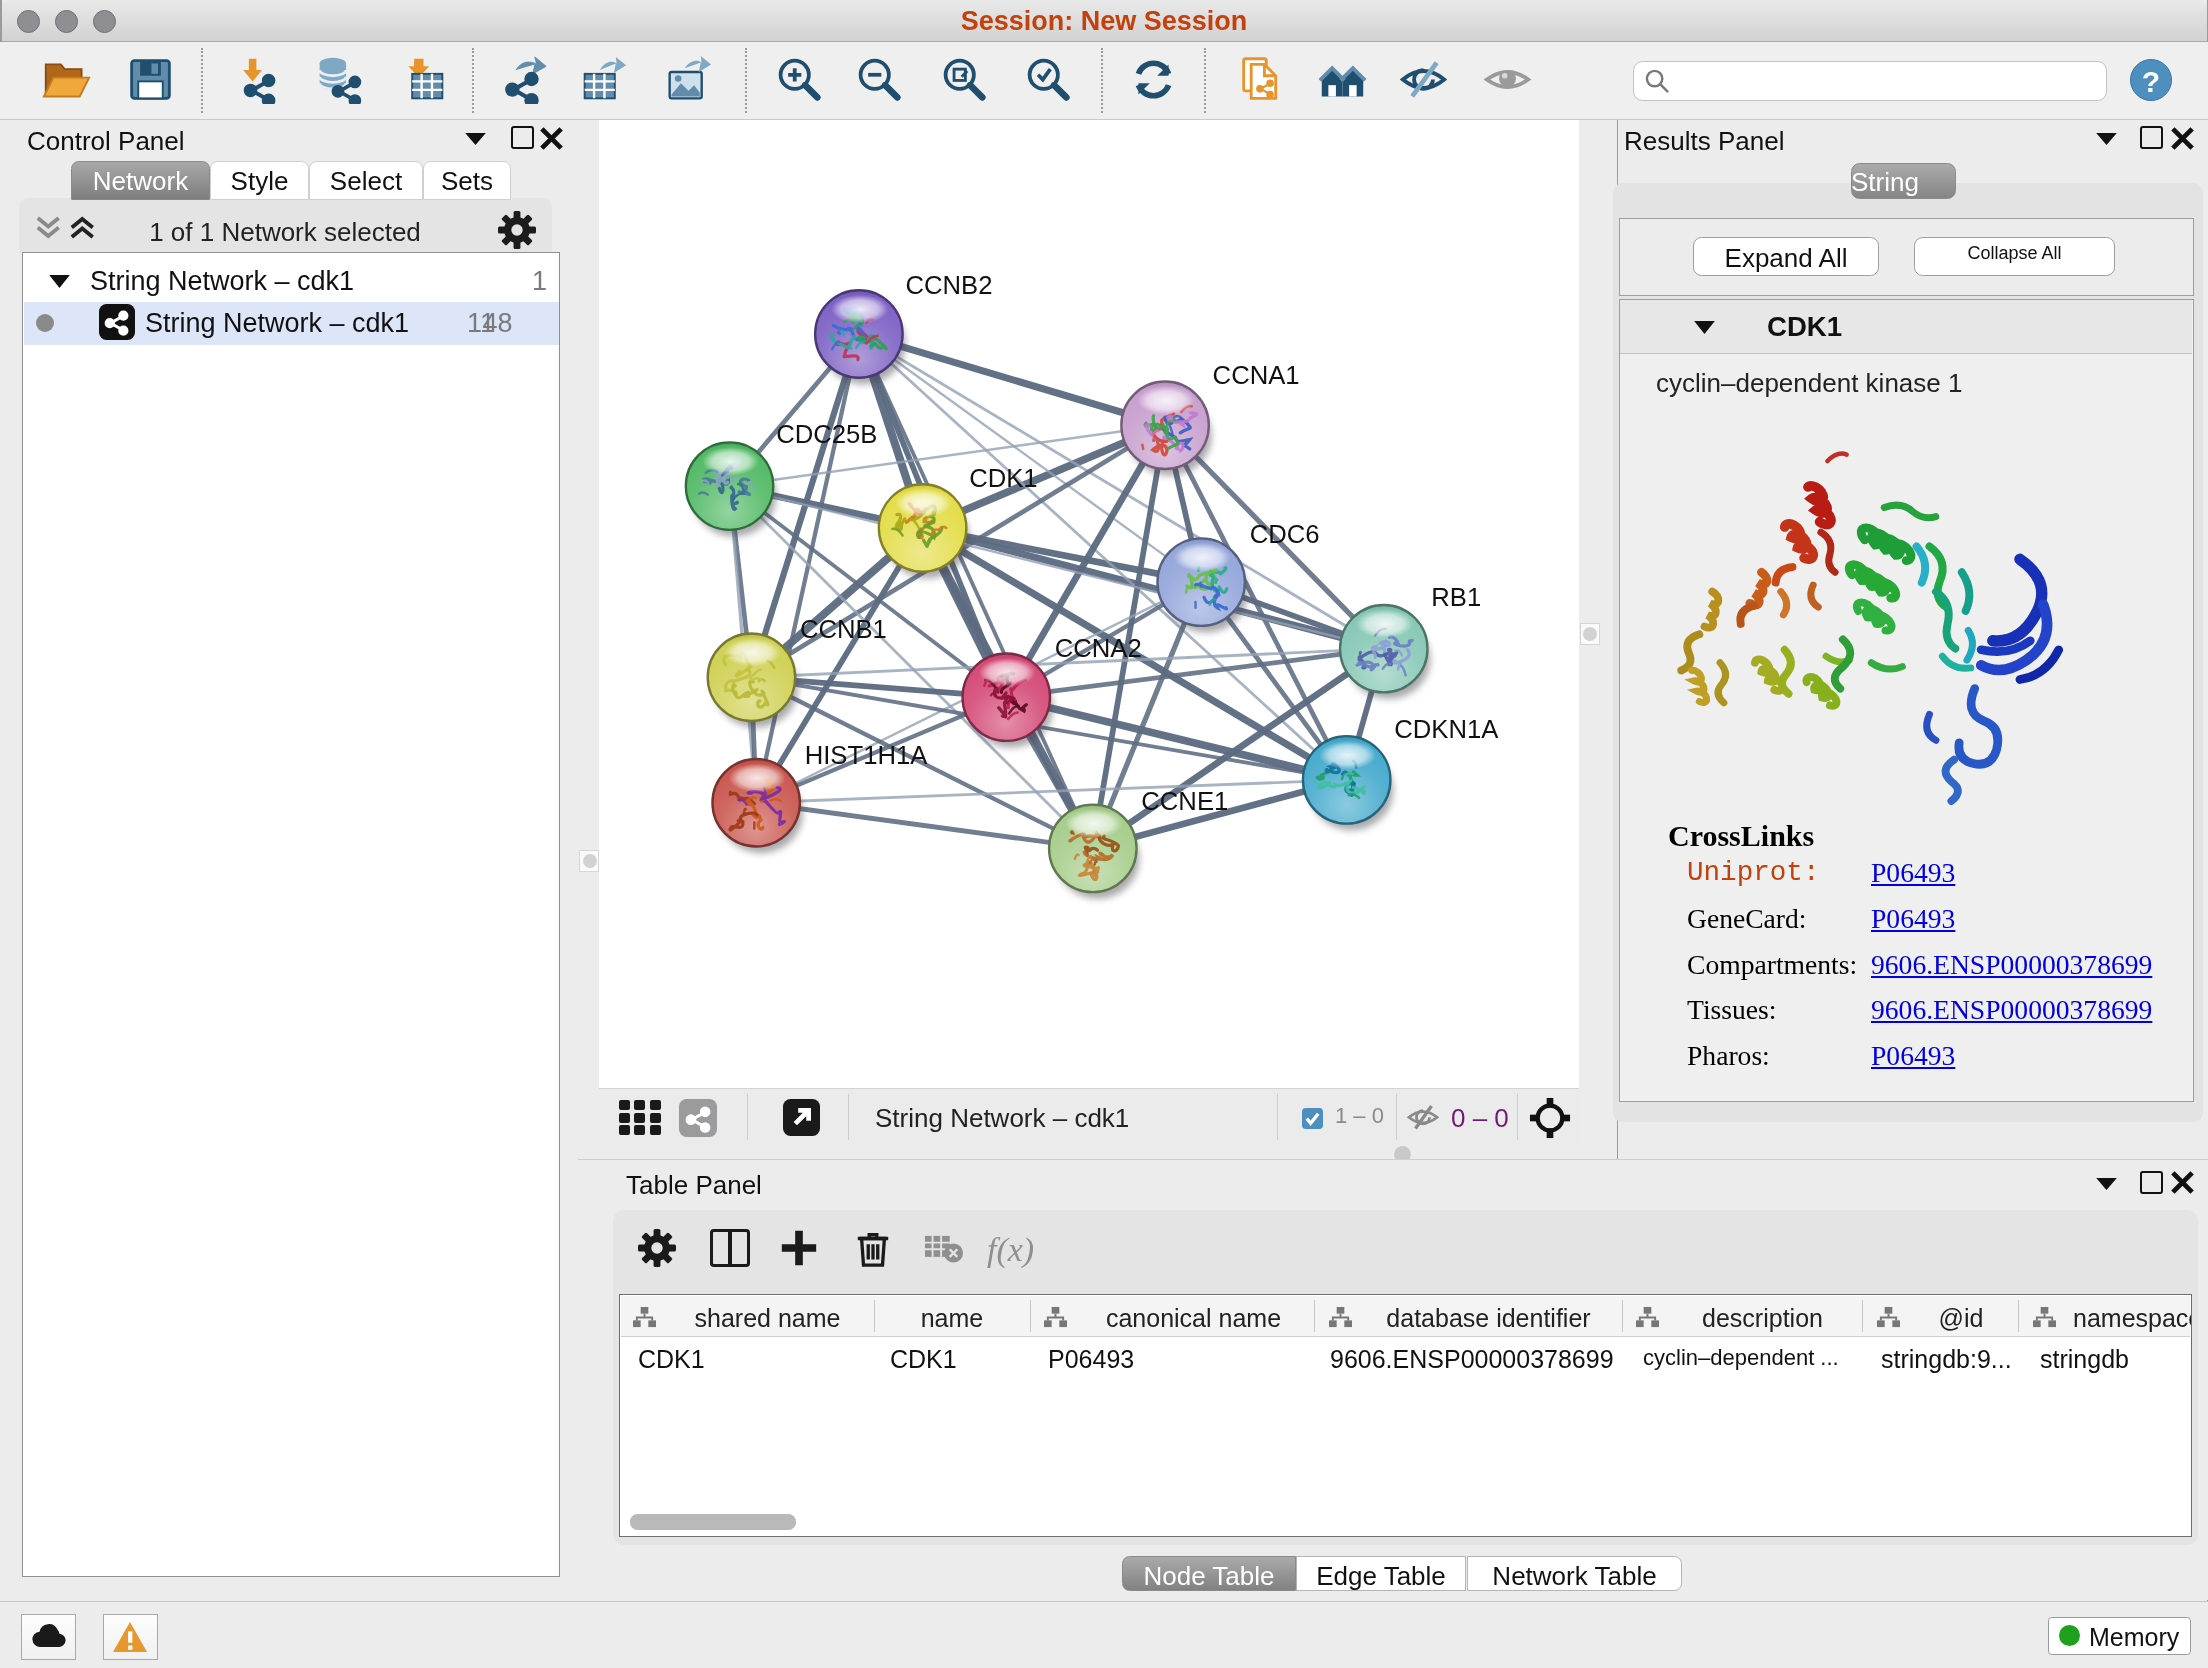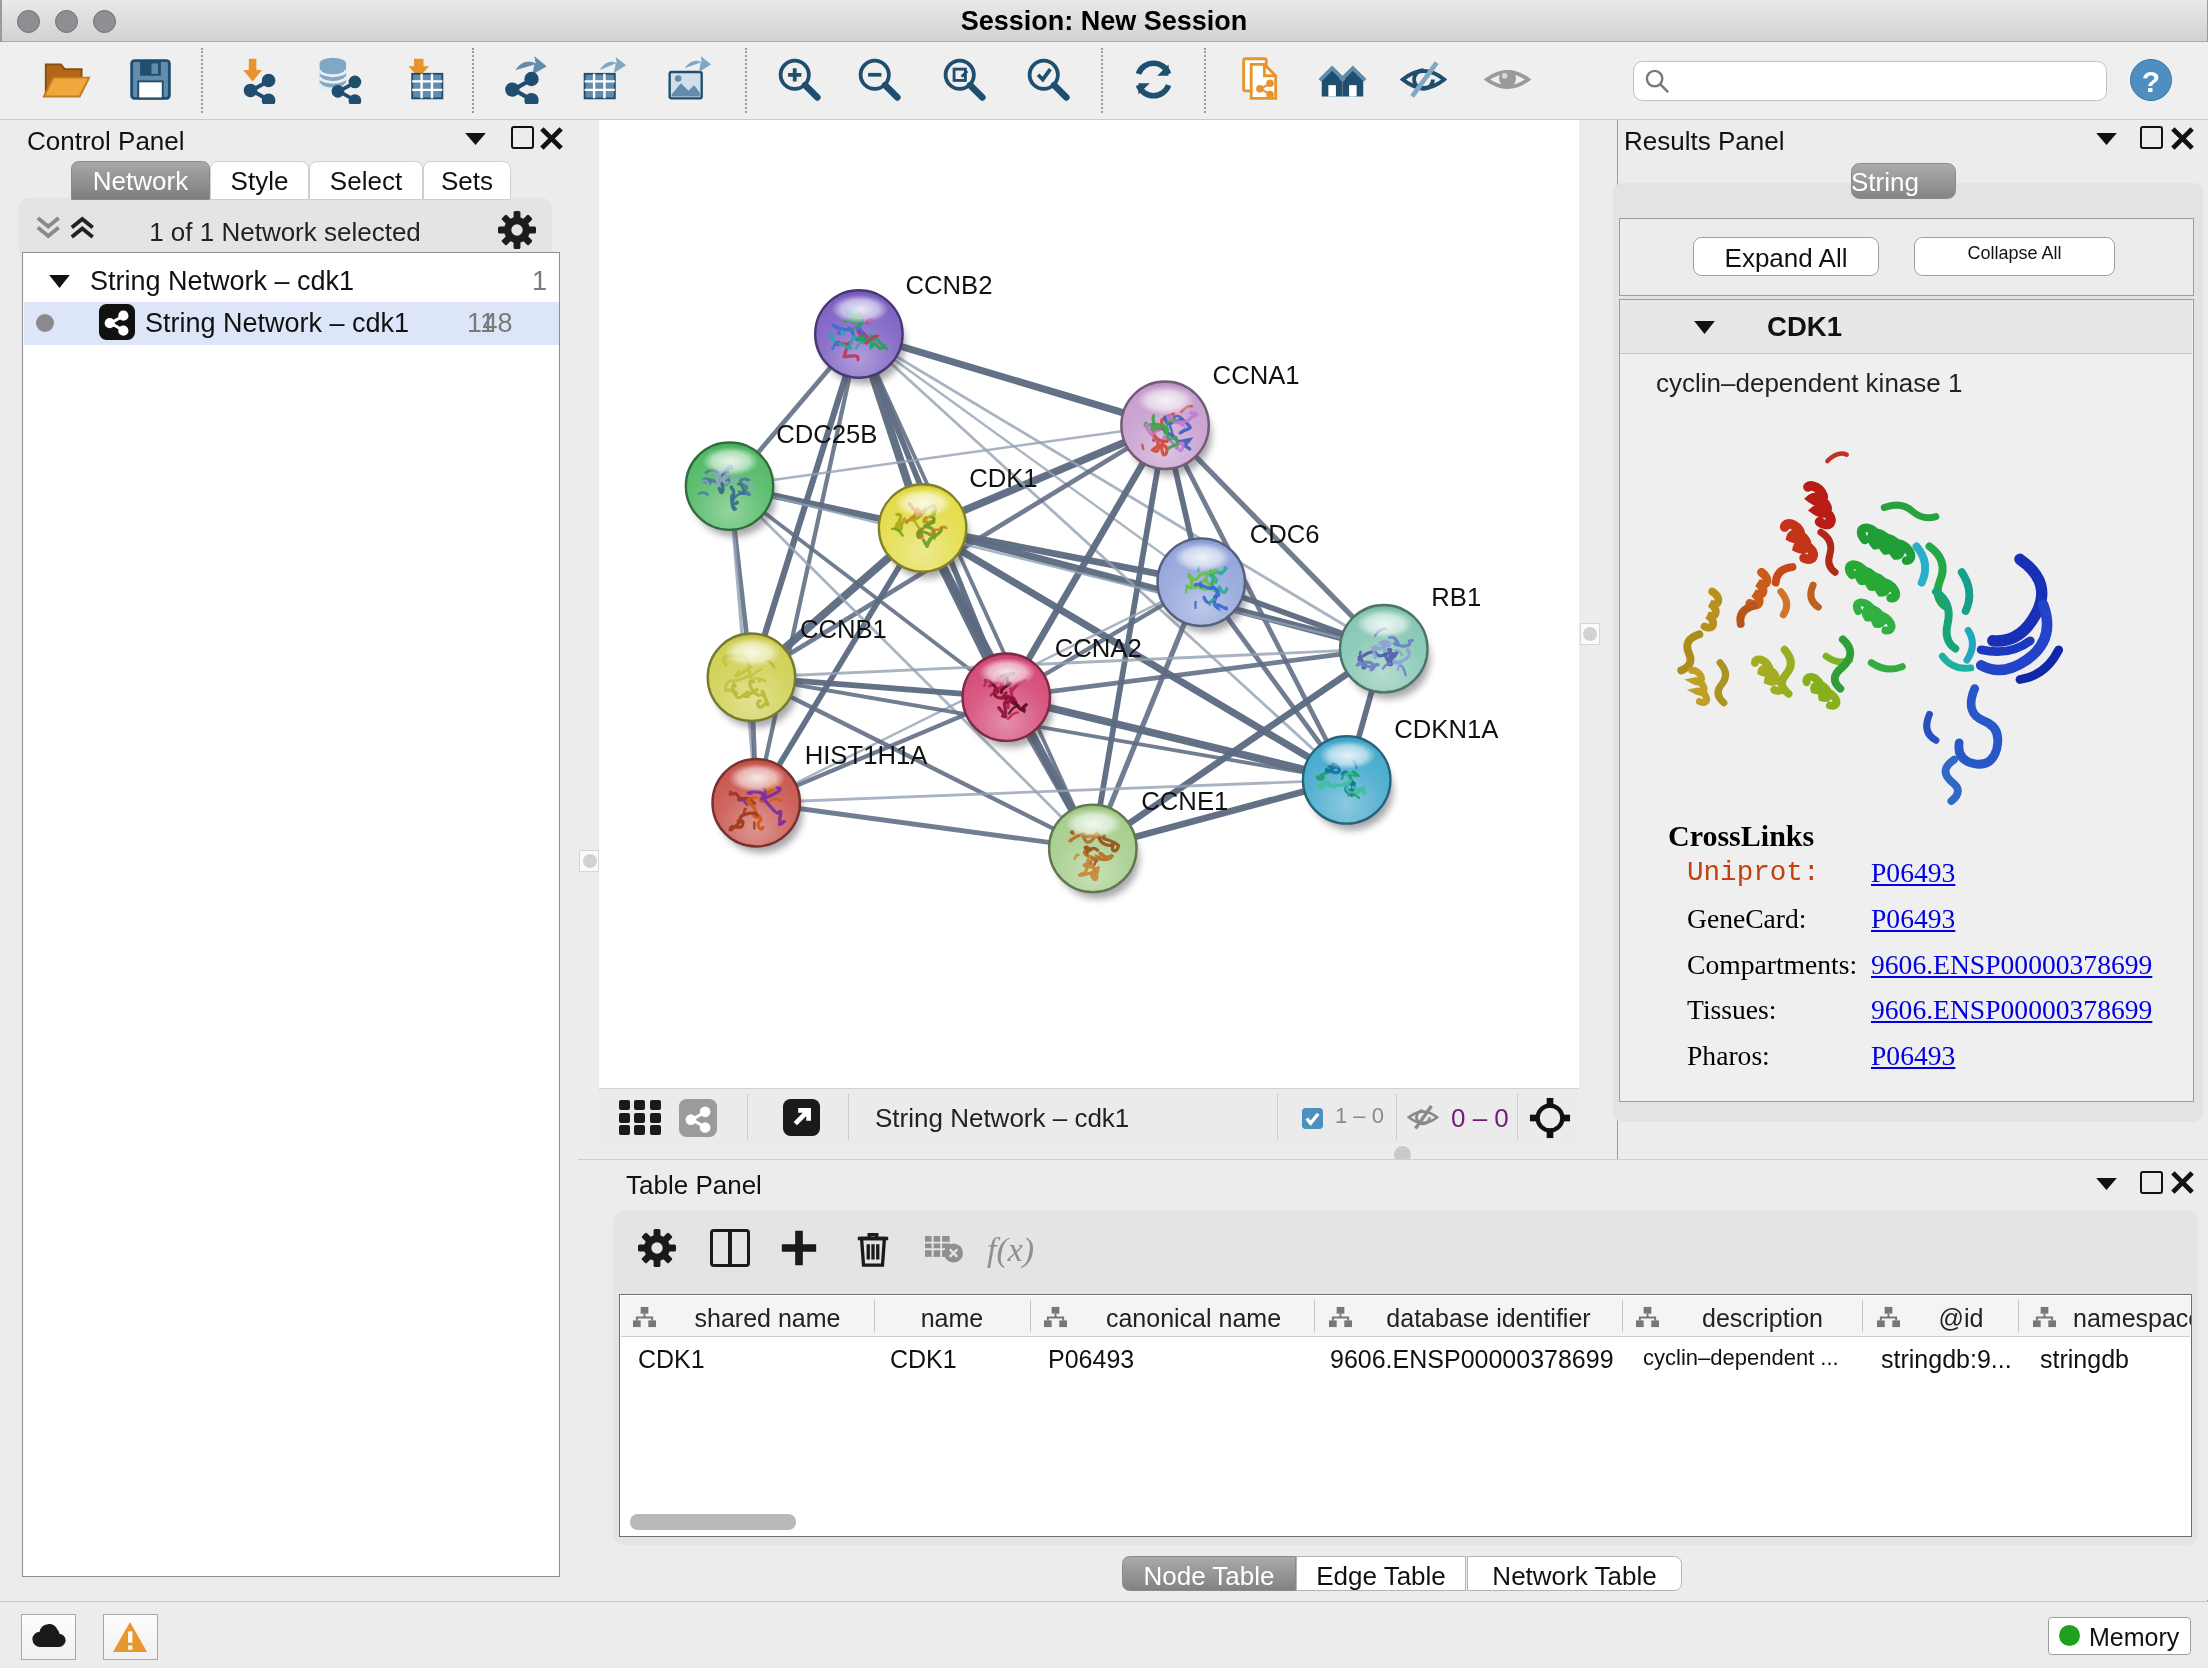--- a/index.html
+++ b/index.html
@@ -3,21 +3,21 @@
 * { margin:0; padding:0; box-sizing:border-box; }
 body { font-family:"Liberation Sans", sans-serif; width:2208px; height:1668px; position:relative;
        background:#ececec; overflow:hidden; }
 .abs { position:absolute; }
 .t { position:absolute; white-space:nowrap; }
 </style></head><body>
 <div class="abs" style="left:0;top:0;width:2208px;height:42px;background:linear-gradient(#e9e9e9,#d2d2d2);border-bottom:1.9px solid #aaaaaa;border-radius:9.5px 9.5px 0 0"></div>
 <div class="abs" style="left:17px;top:9.5px;width:23px;height:23px;border-radius:50%;background:#8e8e93;border:1px solid #6f6f75"></div>
 <div class="abs" style="left:55px;top:9.5px;width:23px;height:23px;border-radius:50%;background:#8e8e93;border:1px solid #6f6f75"></div>
 <div class="abs" style="left:93px;top:9.5px;width:23px;height:23px;border-radius:50%;background:#8e8e93;border:1px solid #6f6f75"></div>
-<div class="t" style="left:0;top:5.7px;width:2208px;text-align:center;font-size:27px;color:#000000;font-weight:bold">Session: New Session</div>
+<div class="t" style="left:0;top:5.7px;width:2208px;text-align:center;font-size:27px;color:#c2410c;font-weight:bold">Session: New Session</div>
 <div class="abs" style="left:0;top:0;width:1.9px;height:1668px;background:#9b9b9b"></div>
 <div class="abs" style="left:2207px;top:0;width:1.9px;height:1668px;background:#9b9b9b"></div>
 <div class="abs" style="left:0;top:42px;width:2208px;height:78px;background:#efefef;border-bottom:1.9px solid #c9c9c9"></div>
 <svg style="position:absolute;left:42px;top:55px" width="49" height="49" viewBox="0 0 52 52">
     <path d="M4 42 L4 10 L20 10 L24 15 L42 15 L42 24" fill="#b06818" stroke="#8a4c10" stroke-width="2"></path>
     <path d="M2 44 L12 24 L50 24 L40 44 Z" fill="#f0a83c" stroke="#c27c20" stroke-width="2"></path>
   </svg>
 <svg style="position:absolute;left:126px;top:55px" width="49" height="49" viewBox="0 0 52 52">
     <rect x="6" y="6" width="40" height="40" rx="3" fill="#628cab" stroke="#1f4e6e" stroke-width="3"></rect>
     <rect x="15" y="6" width="22" height="16" fill="#1f4e6e"></rect>

